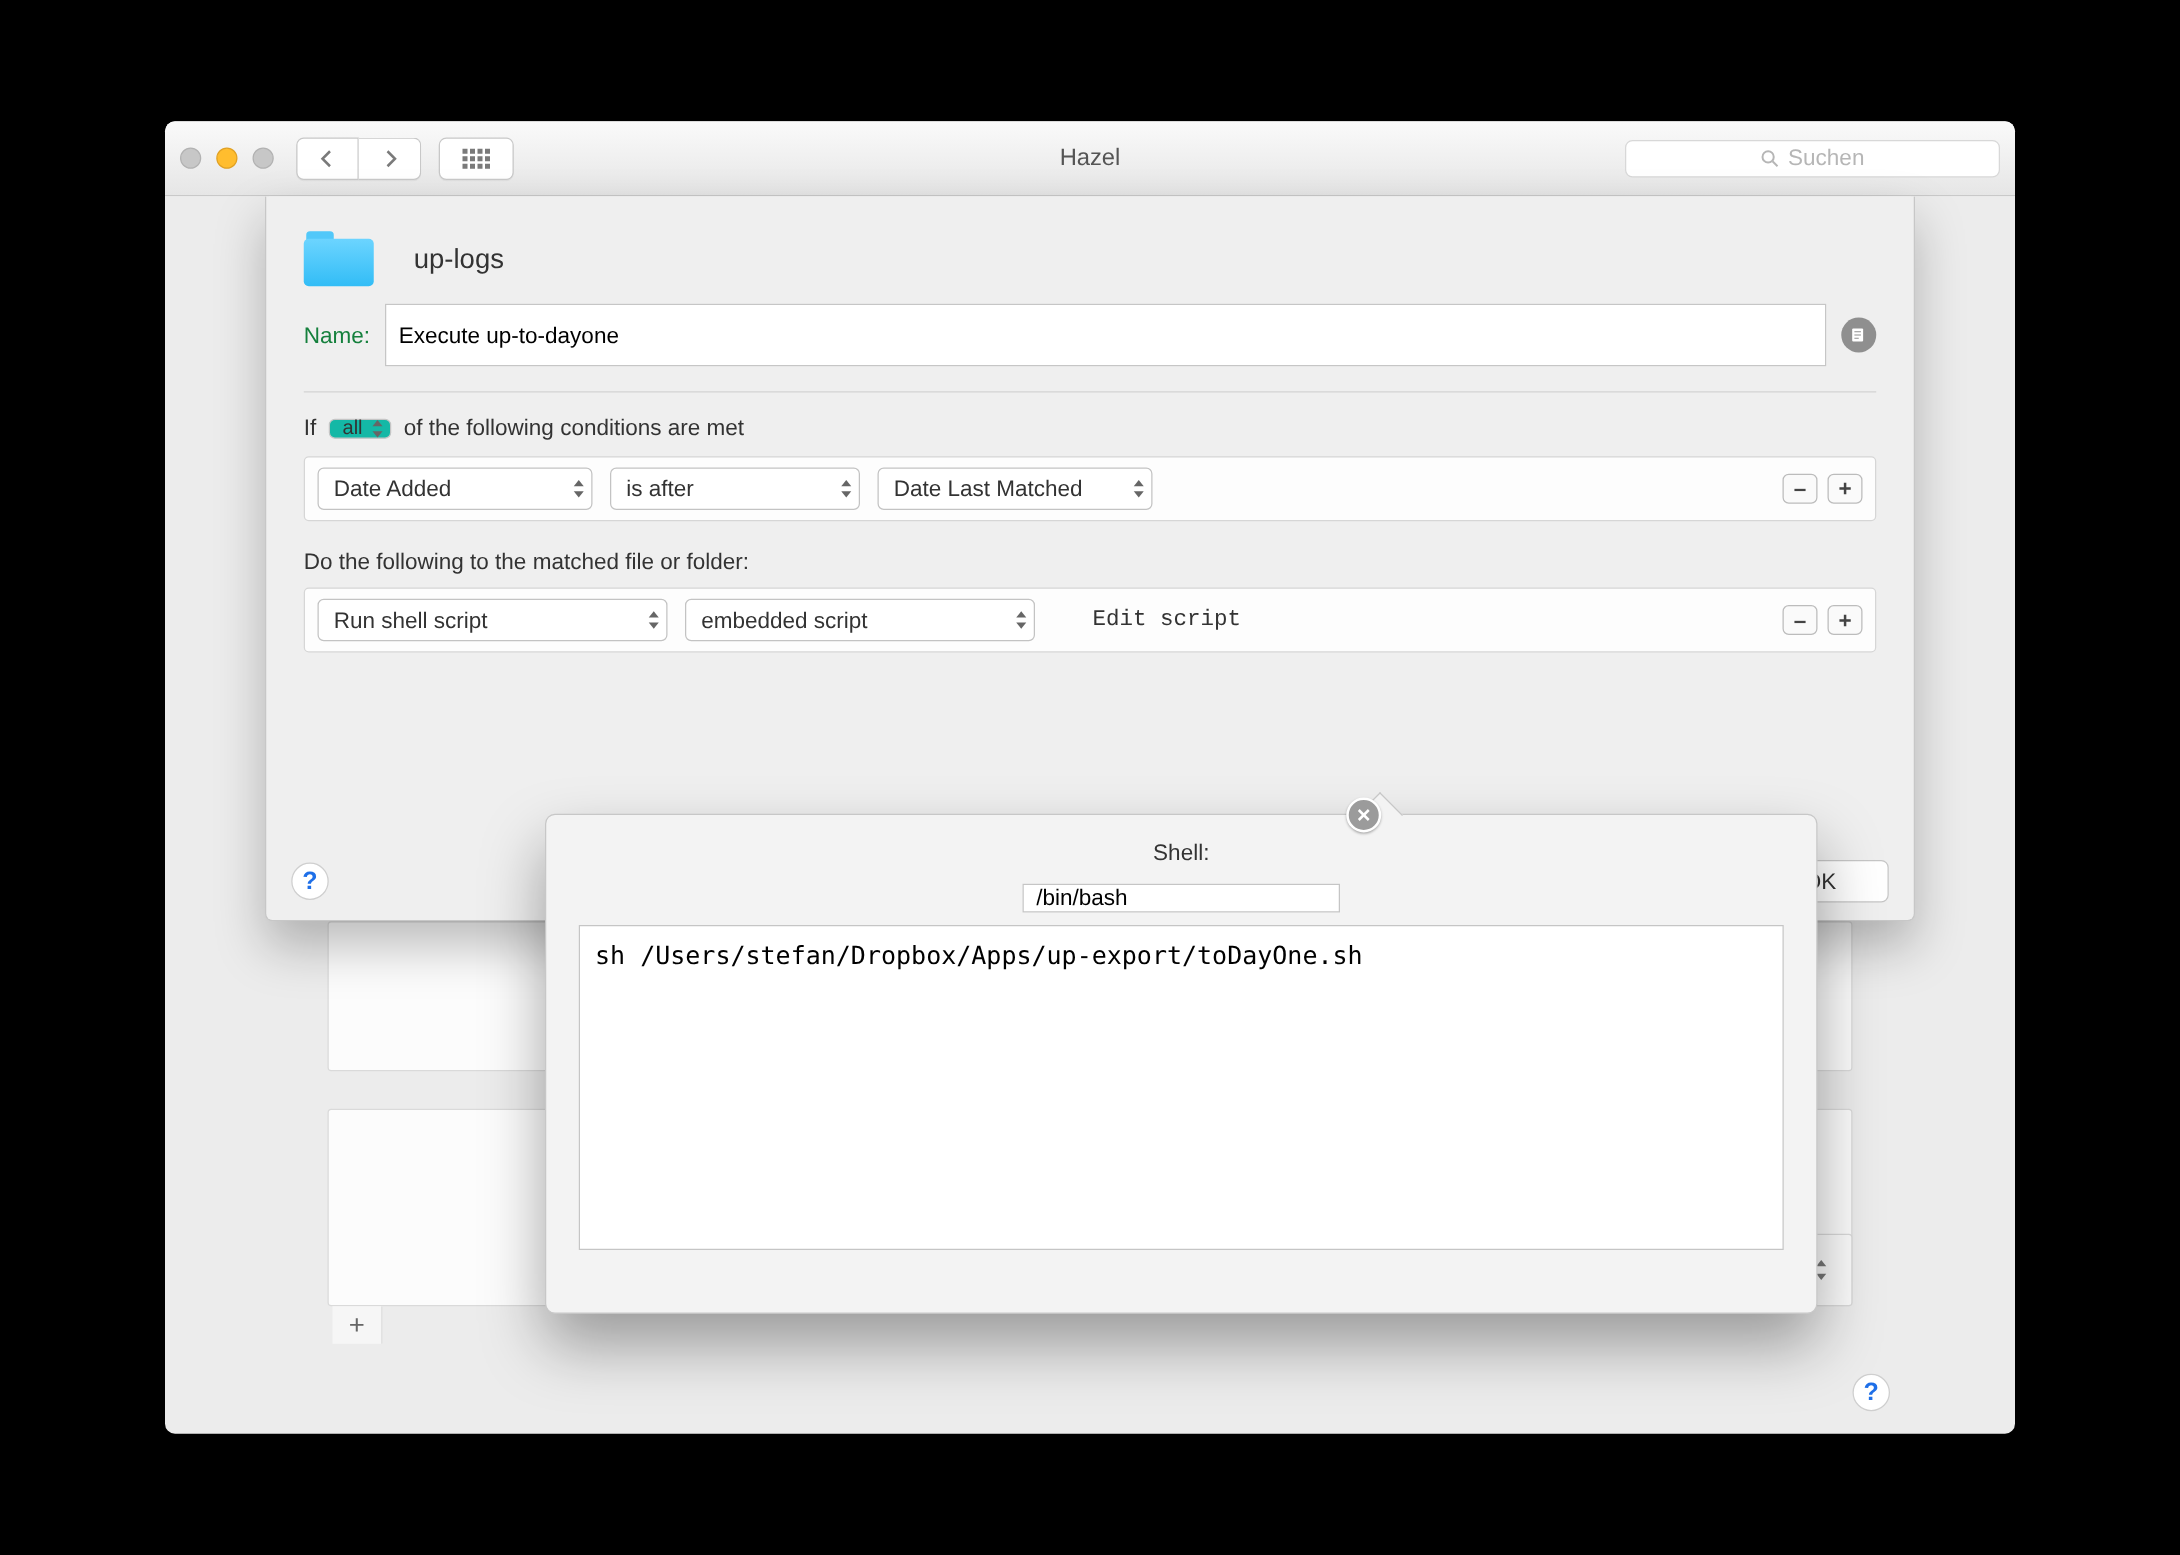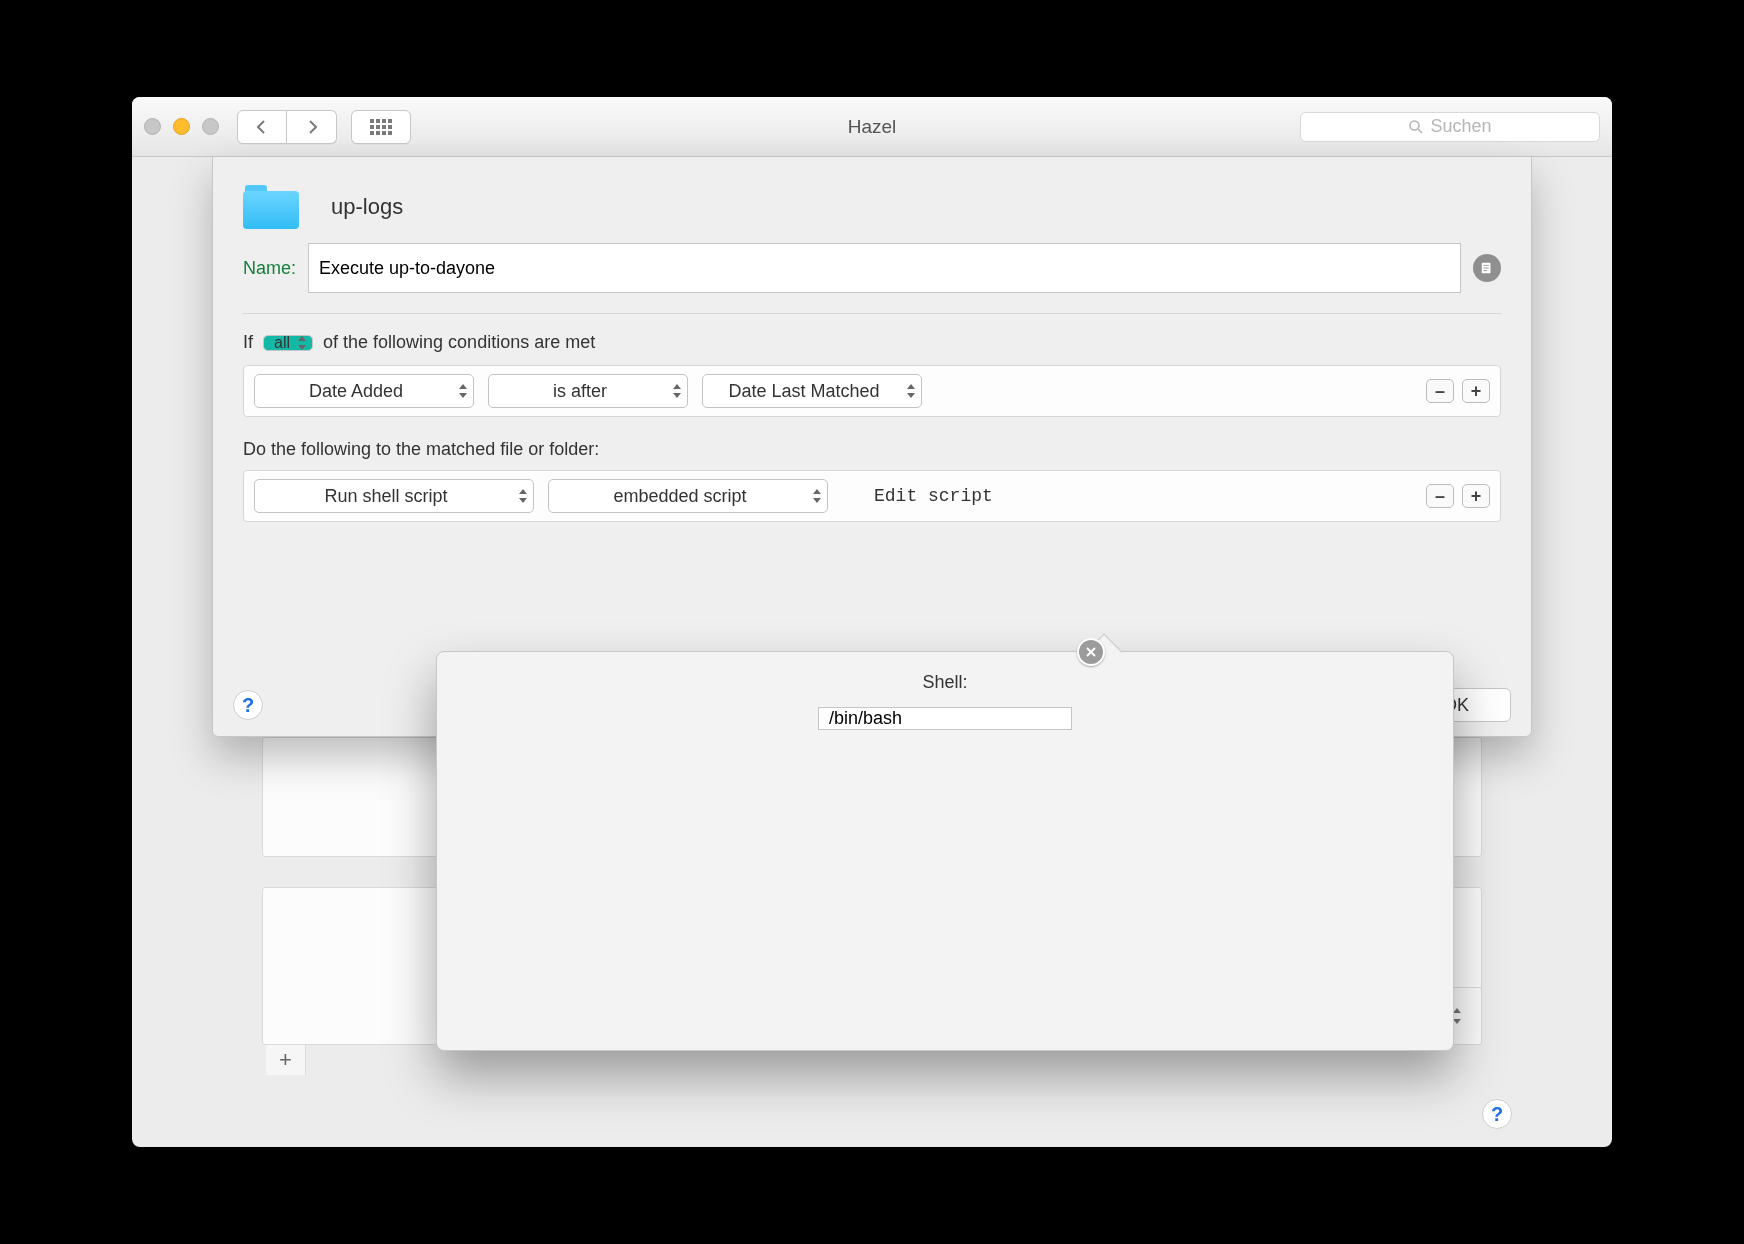--- a/index.html
+++ b/index.html
@@ -136,21 +136,21 @@
   .rule-row {
     display: flex; align-items: center; gap: 14px;
     background: #fdfdfd;
     border: 1px solid #d6d6d6;
     border-radius: 4px;
     padding: 8px 10px;
   }
   .pill-select {
     border: 1px solid #c3c3c3; border-radius: 5px; background: #fff;
     height: 34px; display: flex; align-items: center; padding: 0 28px 0 12px;
-    font-size: 18px; color: #333; position: relative; min-width: 220px; justify-content: center;
+    font-size: 18px; color: #333; position: relative; min-width: 220px;
   }
   .pill-select.sm { min-width: 200px; }
   .spacer { flex: 1; }
   .pm-group { display: flex; gap: 8px; }
   .pm-btn {
     width: 28px; height: 24px; border: 1px solid #bcbcbc;
     border-radius: 5px; background: #fafafa;
     display: flex; align-items: center; justify-content: center;
     font-size: 18px; color: #444; font-weight: 600;
   }
@@ -395,15 +395,16 @@
       <svg viewBox="0 0 12 12">
           <line x1="2" y1="2" x2="10" y2="10" stroke="#fff" stroke-width="2"></line>
           <line x1="10" y1="2" x2="2" y2="10" stroke="#fff" stroke-width="2"></line>
         </svg>
     </div>
 
     <div class="pop-row">
       <label>Shell:</label>
       <input class="shell-input" value="/bin/bash" style="">
     </div>
+    <textarea class="script-area" style="">sh /Users/stefan/Dropbox/Apps/up-export/toDayOne.sh</textarea>
   </div>
 
 </div>
 
 </body></html>

